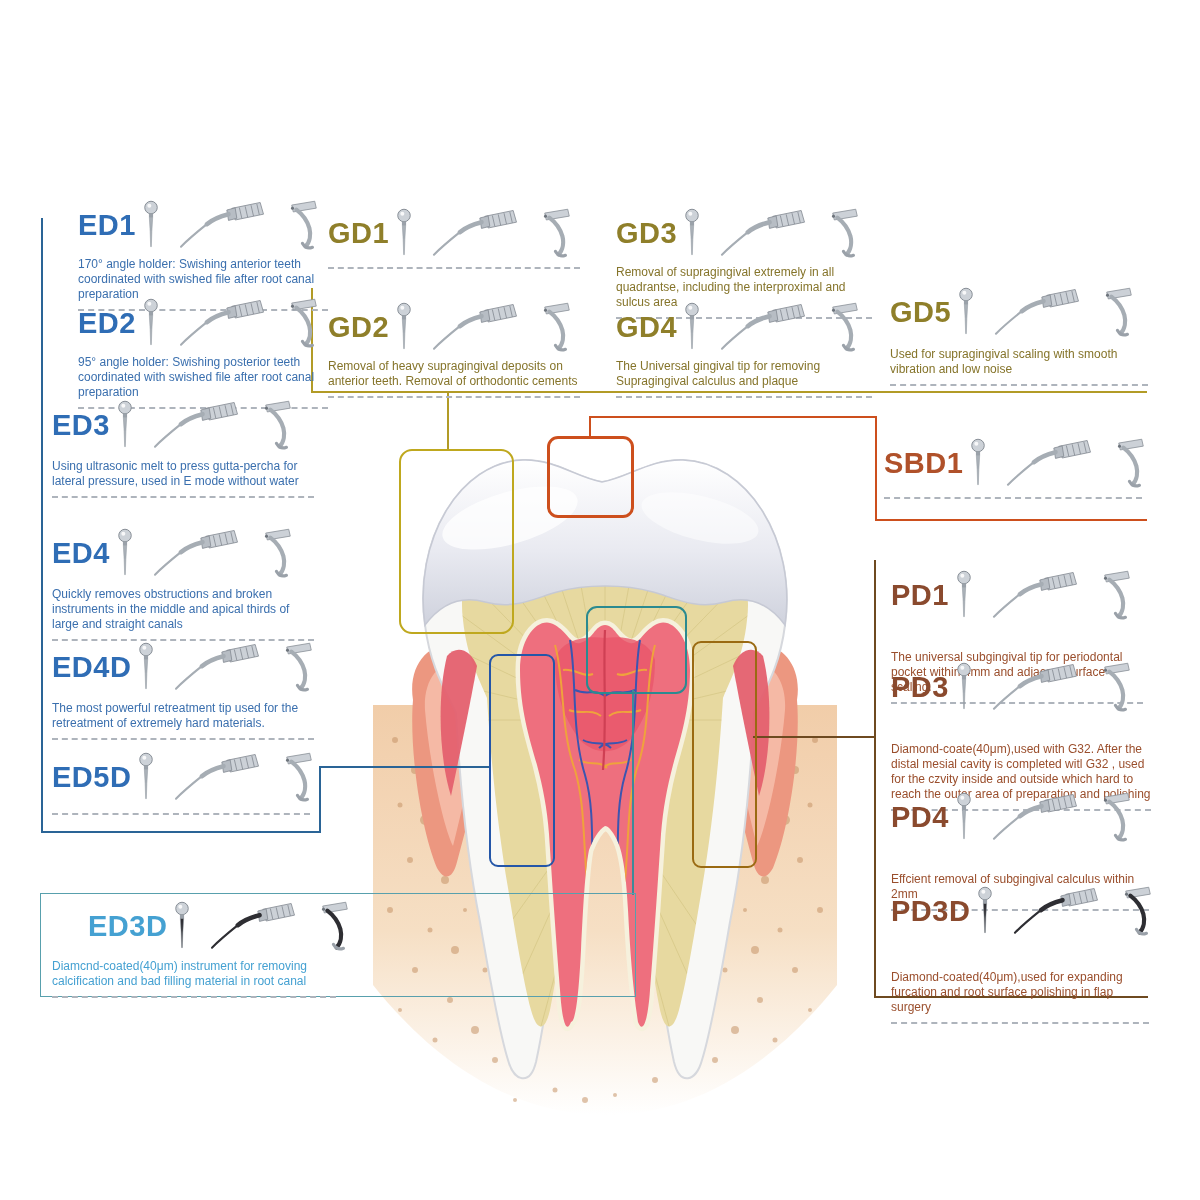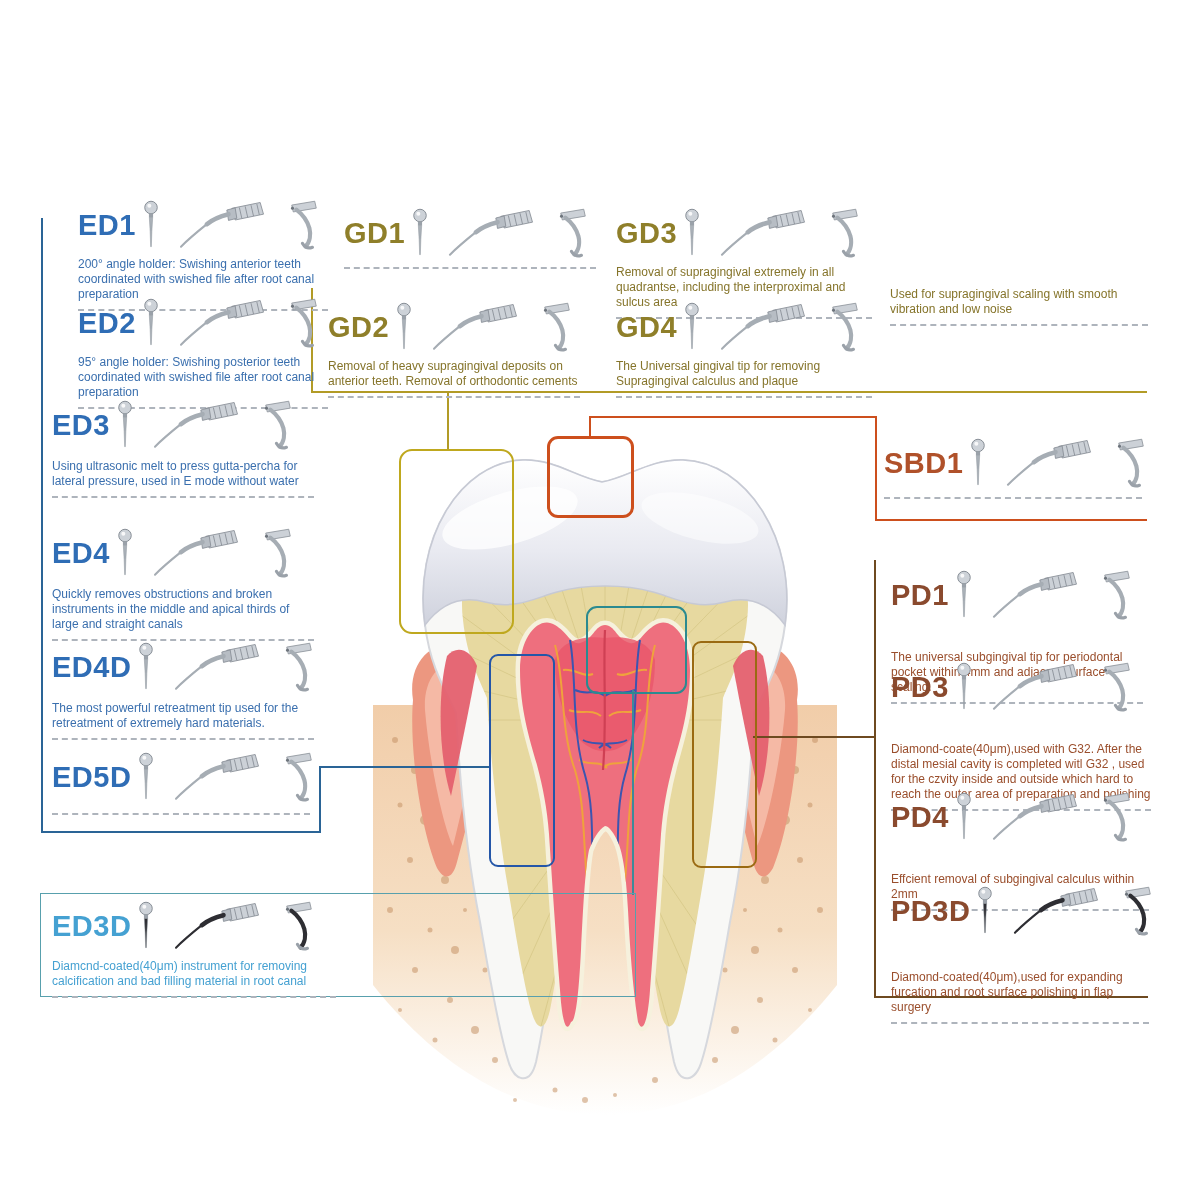--- a/index.html
+++ b/index.html
@@ -13,36 +13,36 @@
   .glyphs{display:flex;align-items:center;gap:14px;flex:1;}
   .g{display:block;}
   .gp{width:20px;height:50px;}
   .gc{width:92px;height:50px;}
   .ga{width:46px;height:54px;}
   .dark{--tip:#2e2e33;}
   .desc{margin:5px 0 0;font-size:12px;line-height:1.25;}
   .dash{margin-top:7px;border-top:2px dashed #aeb4bc;height:0;width:100%;}
 
   .ed  .lbl{color:var(--ed-accent,#2f6db5);}   .ed  .desc{color:var(--ed-text,#3a6fae);}
-  .ed3d .lbl{color:var(--ed3d-accent,#45a1d2);}.ed3d .desc{color:var(--ed3d-accent,#45a1d2);}
+  .ed3d .lbl{color:var(--ed3d-accent,#45a1d2);margin-left:36px;}.ed3d .desc{color:var(--ed3d-accent,#45a1d2);}
   .gd  .lbl{color:var(--gd-accent,#8f7f2a);}   .gd  .desc{color:var(--gd-text,#85742a);}
   .sbd .lbl{color:var(--sbd-accent,#b0512a);}  .sbd .desc{color:var(--sbd-text,#a2542f);}
   .pd  .lbl{color:var(--pd-accent,#8a4a2e);}   .pd  .desc{color:var(--pd-text,#9a4e2c);margin-top:28px;}
 
   #it-ed1 {left:78px; top:198px; width:250px;}
   #it-ed2 {left:78px; top:296px; width:250px;}
   #it-ed3 {left:52px; top:396px; width:262px;}
   #it-ed4 {left:52px; top:524px; width:262px;}
   #it-ed4d{left:52px; top:638px; width:262px;}
   #it-ed5d{left:52px; top:748px; width:258px;}
   #it-ed3d{left:52px; top:898px; width:284px;}
   #it-ed3 .head,#it-ed4 .head,#it-ed4d .head,#it-ed5d .head{height:58px;}
   #it-ed3d .head{height:56px;}
 
-  #it-gd1 {left:344px; top:206px; width:252px;}
+  #it-gd1 {left:328px; top:206px; width:252px;}
   #it-gd2 {left:328px; top:300px; width:252px;}
   #it-gd3 {left:616px; top:206px; width:256px;}
   #it-gd4 {left:616px; top:300px; width:256px;}
   #it-gd5 {left:890px; top:282px; width:258px;}
   #it-gd5 .head{height:60px;}
 
   #it-sbd1{left:884px; top:436px; width:258px;}
   #it-pd1 {left:891px; top:568px; width:252px;}
   #it-pd3 {left:891px; top:660px; width:260px;}
   #it-pd4 {left:891px; top:790px; width:258px;}
@@ -293,21 +293,21 @@
             <use href="#g-pin"></use>
           </svg>
         <svg class="g gc" viewBox="0 0 110 60">
             <use href="#g-curve"></use>
           </svg>
         <svg class="g ga" viewBox="0 0 60 68">
             <use href="#g-angle"></use>
           </svg>
       </span>
     </div>
-    <p class="desc">200°  angle holder: Swishing anterior teeth coordinated with swished file after root canal preparation</p>
+    <p class="desc">170°  angle holder: Swishing anterior teeth coordinated with swished file after root canal preparation</p>
     <div class="dash"></div>
   </div>
 
   <div class="item ed" id="it-ed2">
     <div class="head">
       <span class="lbl">ED2</span>
       <span class="glyphs">
         <svg class="g gp" viewBox="0 0 24 60">
             <use href="#g-pin"></use>
           </svg>
@@ -486,20 +486,34 @@
         <svg class="g ga" viewBox="0 0 60 68">
             <use href="#g-angle"></use>
           </svg>
       </span>
     </div>
     <p class="desc">The Universal gingival tip for removing Supragingival calculus and plaque</p>
     <div class="dash"></div>
   </div>
 
   <div class="item gd" id="it-gd5">
+    <div class="head">
+      <span class="lbl">GD5</span>
+      <span class="glyphs">
+        <svg class="g gp" viewBox="0 0 24 60">
+            <use href="#g-pin"></use>
+          </svg>
+        <svg class="g gc" viewBox="0 0 110 60">
+            <use href="#g-curve"></use>
+          </svg>
+        <svg class="g ga" viewBox="0 0 60 68">
+            <use href="#g-angle"></use>
+          </svg>
+      </span>
+    </div>
     <p class="desc">Used for supragingival scaling with smooth vibration and low noise</p>
     <div class="dash"></div>
   </div>
 
   <div class="item sbd" id="it-sbd1">
     <div class="head">
       <span class="lbl">SBD1</span>
       <span class="glyphs">
         <svg class="g gp" viewBox="0 0 24 60">
             <use href="#g-pin"></use>

